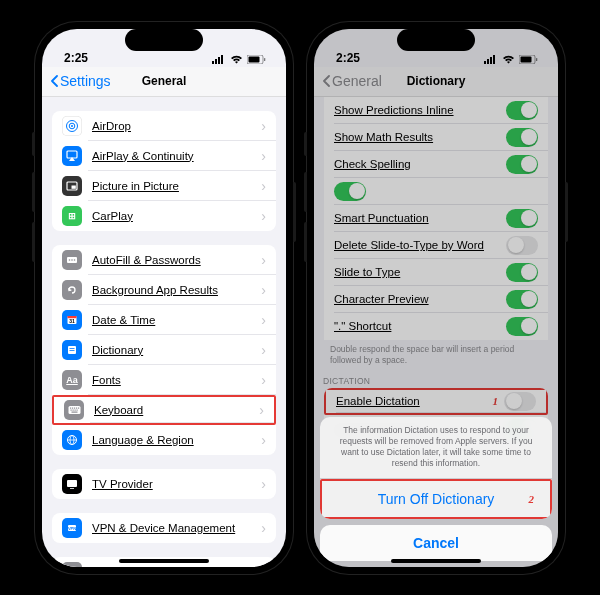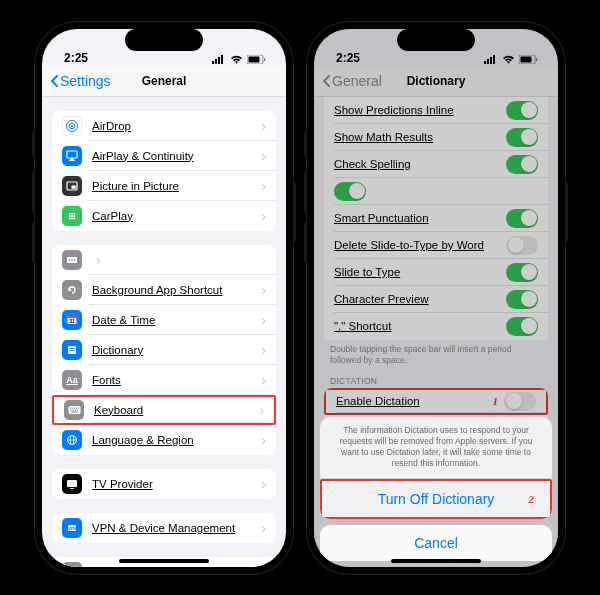--- a/index.html
+++ b/index.html
@@ -163,21 +163,21 @@
   }
   .footer-text {
     font-size: 8.5px;
     color: #8a8a8e;
     padding: 4px 16px 2px 16px;
     line-height: 1.3;
   }
   .section-header {
     font-size: 8.5px;
     color: #8a8a8e;
-    padding: 8px 16px 2px 16px;
+    padding: 8px 16px 2px 9px;
     text-transform: uppercase;
     letter-spacing: 0.3px;
   }
   .annot {
     color: #e53935;
     font-style: italic;
     font-weight: 600;
     font-size: 11px;
     margin: 0 6px;
     font-family: Georgia, serif;
@@ -214,21 +214,21 @@
     font-size: 14px;
     color: #007aff;
     position: relative;
   }
   .sheet-cancel {
     background: #fff;
     border-radius: 10px;
     text-align: center;
     padding: 10px 0;
     font-size: 14px;
-    font-weight: 400;
+    font-weight: 700;
     color: #007aff;
   }
   .kb-content .row { min-height: 27px; }
   .kb-content .group { margin: 0 10px; border-radius: 0;}
   .kb-content .group.first { margin-top: 0; }
   .dimmed-screen { filter: brightness(0.98); }
   .home-indicator {
     position: absolute;
     bottom: 4px;
     left: 50%;
@@ -320,30 +320,31 @@
         <div class="group">
           <div class="row">
             <div class="ricon" style="background: rgb(142, 142, 147);">
               <svg width="12" height="12" viewBox="0 0 12 12">
                 <rect x="1" y="3" width="10" height="6" rx="1" fill="#fff"></rect>
                 <circle cx="3.5" cy="6" r="0.8" fill="#8e8e93"></circle>
                 <circle cx="6" cy="6" r="0.8" fill="#8e8e93"></circle>
                 <circle cx="8.5" cy="6" r="0.8" fill="#8e8e93"></circle>
               </svg>
             </div>
+            <div class="rlabel">AutoFill &amp; Passwords</div>
             <div class="chev">›</div>
           </div>
           <div class="row">
             <div class="ricon" style="background: rgb(142, 142, 147);">
               <svg width="12" height="12" viewBox="0 0 12 12">
                 <path d="M3 6 A3 3 0 1 1 6 9" fill="none" stroke="#fff" stroke-width="1.3"></path>
                 <path d="M3 4 L3 6.5 L5.3 6" fill="none" stroke="#fff" stroke-width="1.3"></path>
               </svg>
             </div>
-            <div class="rlabel">Background App Shortcut</div>
+            <div class="rlabel">Background App Results</div>
             <div class="chev">›</div>
           </div>
           <div class="row">
             <div class="ricon" style="background: rgb(0, 122, 255);">
               <svg width="12" height="12" viewBox="0 0 12 12">
                 <rect x="1.5" y="2" width="9" height="8" rx="1" fill="#fff"></rect>
                 <rect x="1.5" y="2" width="9" height="2.2" fill="#ff3b30"></rect>
                 <text x="6" y="8.5" font-size="5" text-anchor="middle" fill="#000" font-weight="600">31</text>
               </svg>
             </div>
@@ -505,21 +506,21 @@
           </div>
           <div class="row noicon">
             <div class="rlabel">Character Preview</div>
             <div class="toggle on"></div>
           </div>
           <div class="row noicon">
             <div class="rlabel">"." Shortcut</div>
             <div class="toggle on"></div>
           </div>
         </div>
-      <div class="footer-text">Double tapping the space bar will insert a period followed by a space.</div>
+      <div class="footer-text">Double respond the space bar will insert a period followed by a space.</div>
       <div class="section-header">DICTATION</div>
       <div class="group" id="dict-rows" style="border-radius:8px;">
           <div class="row noicon highlight-row">
             <div class="rlabel">Enable Dictation</div>
             <span class="annot">1</span>
             <div class="toggle off"></div>
           </div>
           <div class="row noicon">
             <div class="rlabel">Auto-Punctuation</div>
             <div class="toggle on"></div>

